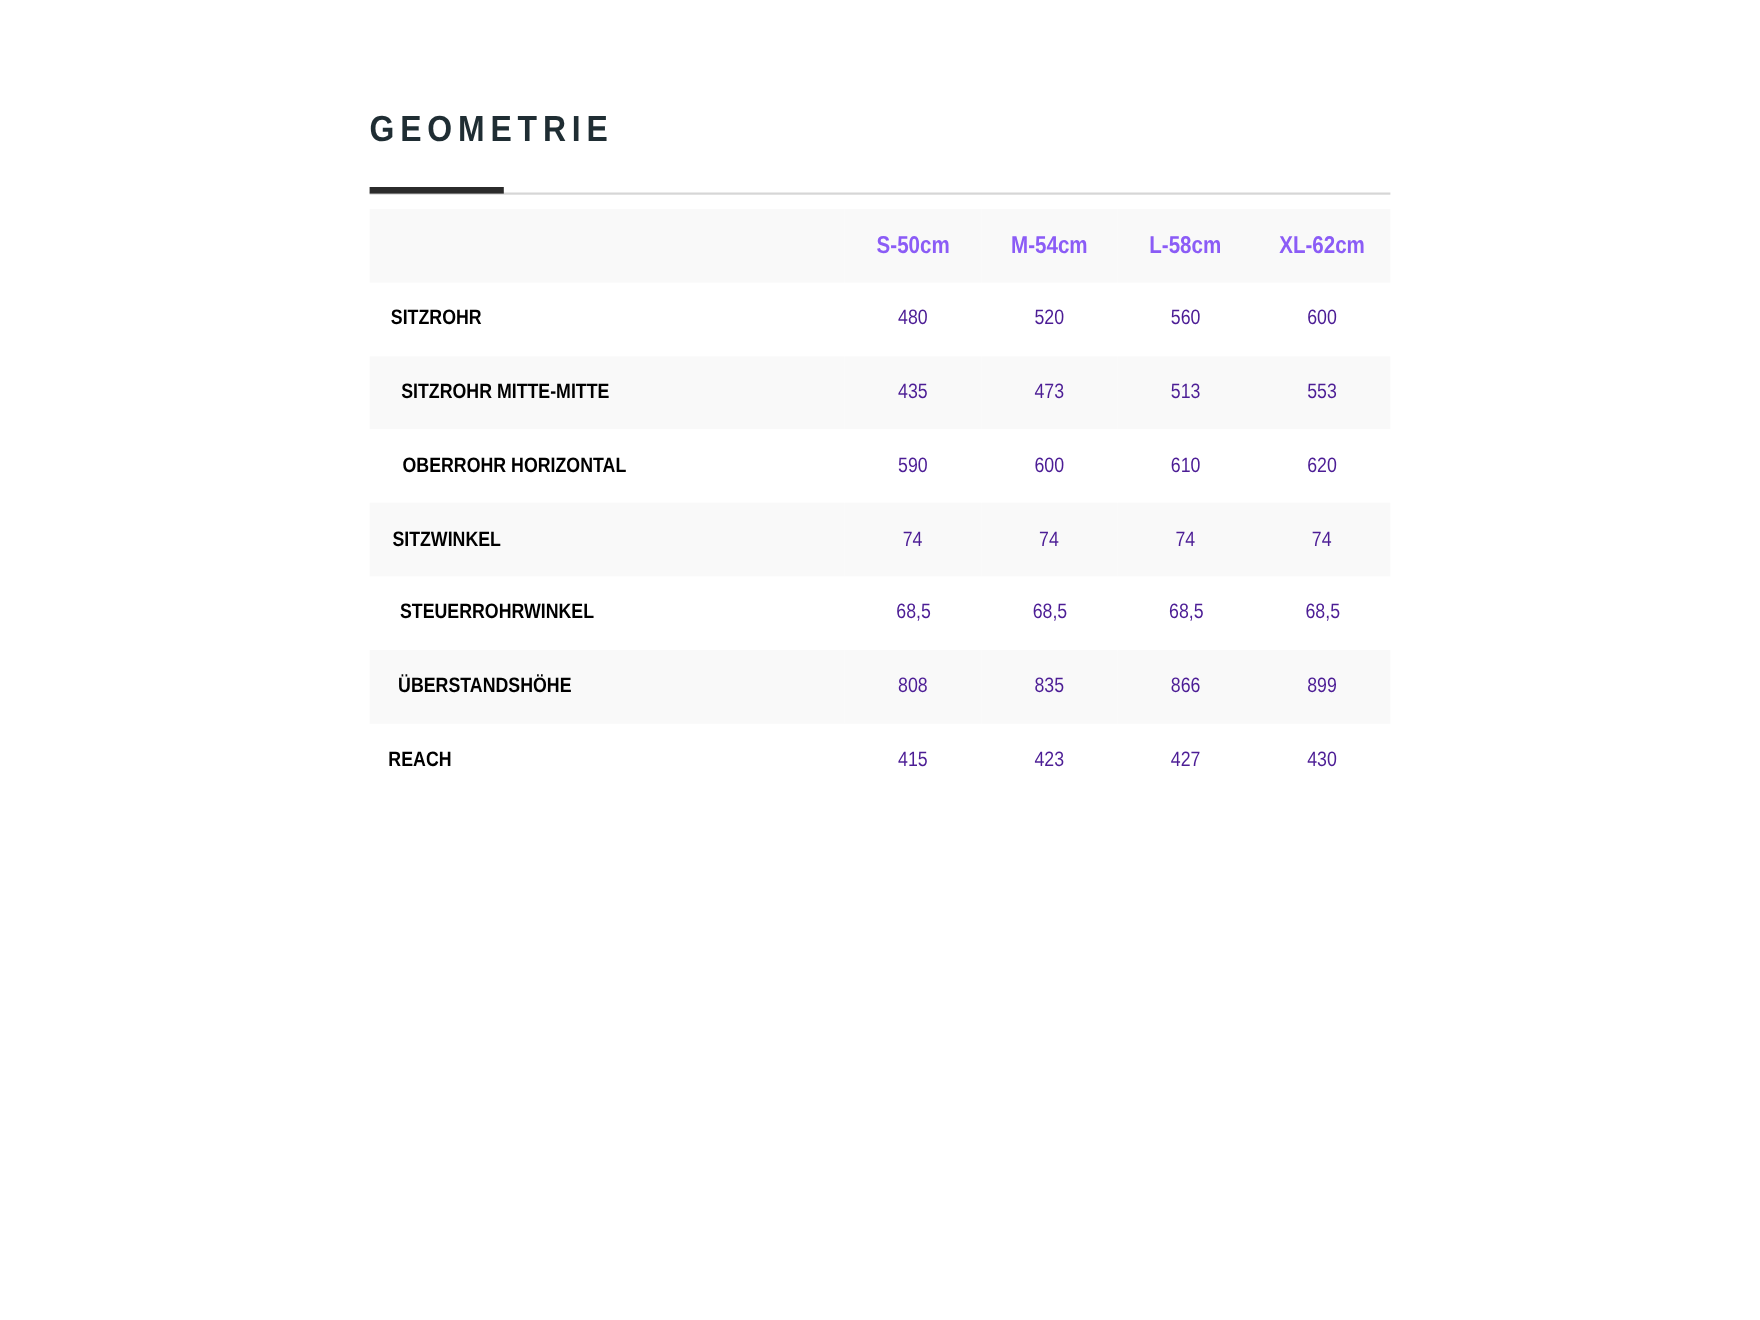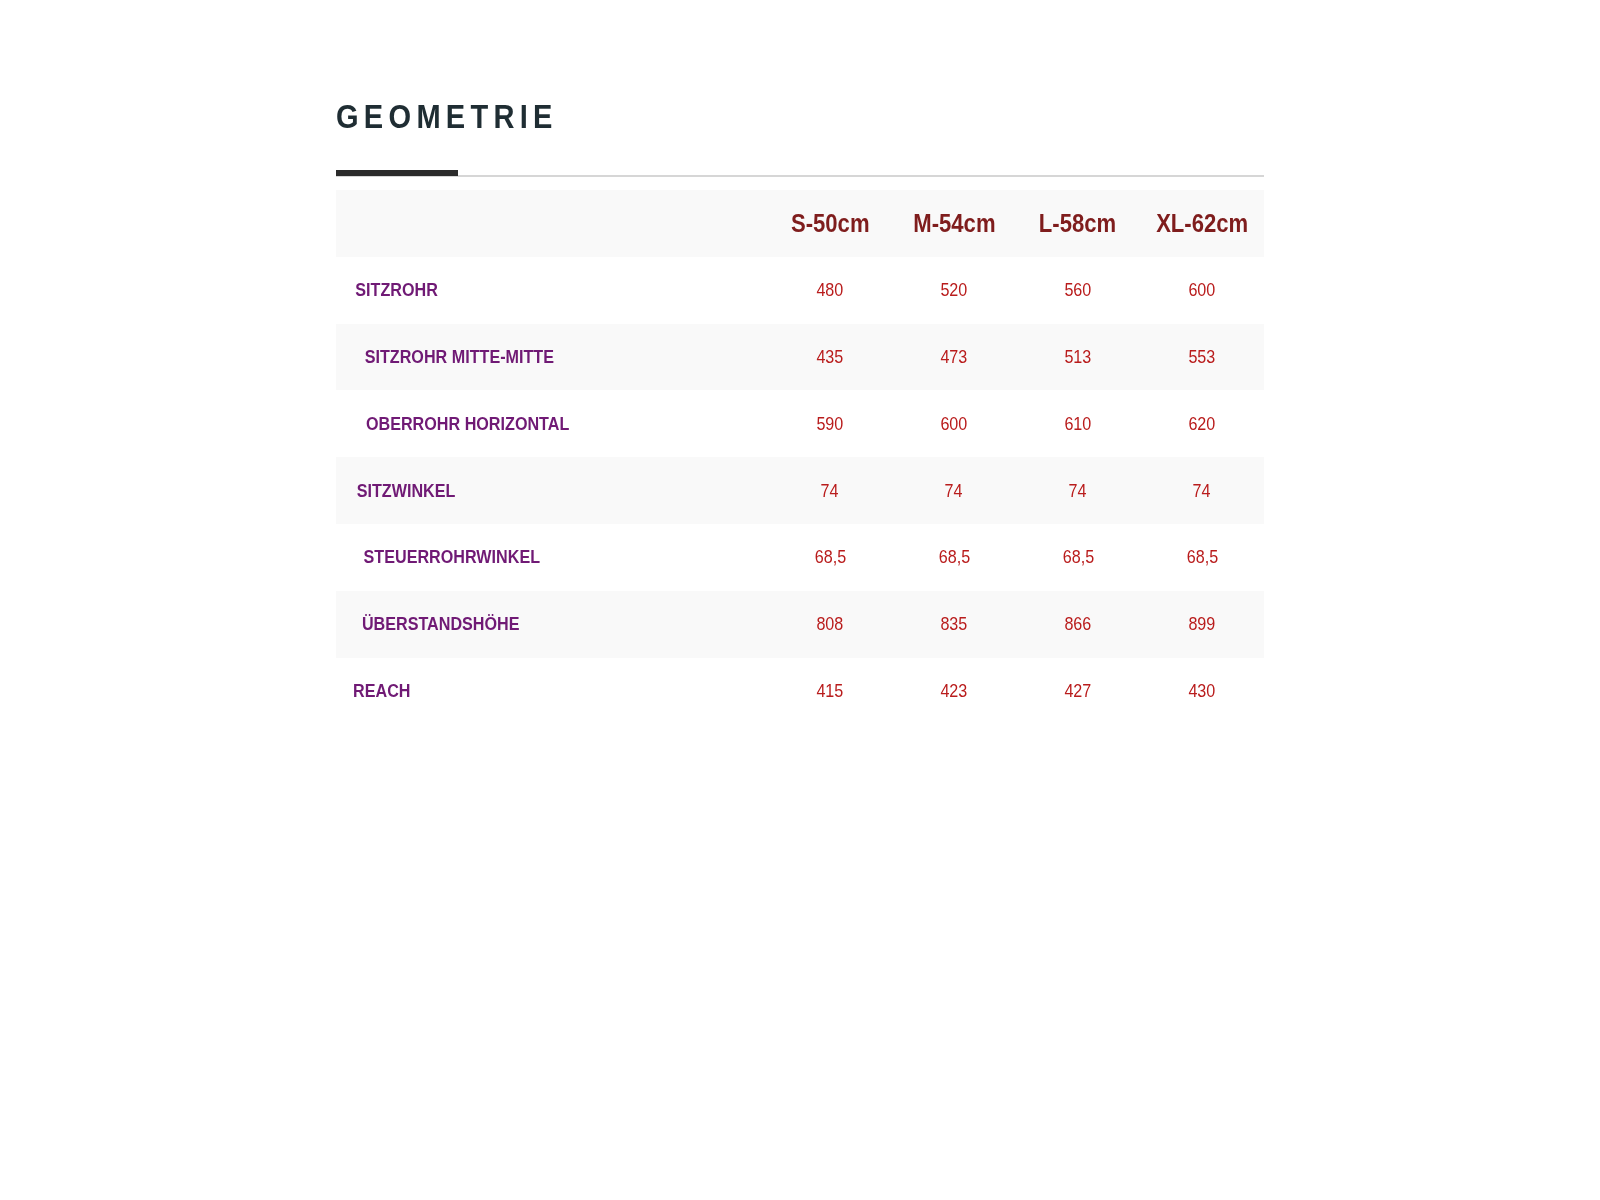--- a/index.html
+++ b/index.html
@@ -7,23 +7,23 @@
          font-family:"Liberation Sans", sans-serif; color:#1f2d33; }
   .title { position:absolute; left:336px; top:98px; font-size:33px; font-weight:700;
            letter-spacing:6px; color:#1f2d33; transform:scaleX(0.88); transform-origin:left top; }
   .rule { position:absolute; left:336px; top:175px; width:928px; height:2px; background:#d6d6d6; }
   .rule-accent { position:absolute; left:336px; top:170px; width:122px; height:6px; background:#2b2b2b; }
   table { position:absolute; left:336px; top:190px; width:928px; border-collapse:collapse; }
   tr { height:66.8px; }
   tr.alt, tr.head { background:#f9f9f9; }
   td, th { padding:0; vertical-align:middle; }
   th.label, td.label { text-align:left; padding-left:12px; width:420px; }
-  td.label { font-weight:700; font-size:19px; color:#701a75; }
-  th.col { font-size:26px; font-weight:700; color:#7f1d1d; width:124px; }
-  td.val { font-size:19px; color:#b91c1c; text-align:center; width:124px; }
+  td.label { font-weight:700; font-size:19px; color:#000000; }
+  th.col { font-size:22px; font-weight:700; color:#8b5cf6; width:124px; }
+  td.val { font-size:19px; color:#4c1d95; text-align:center; width:124px; }
   .cond { display:inline-block; transform:scaleX(0.85); }
 </style>
 </head>
 <body>
 
 <div class="title">GEOMETRIE</div>
 <div class="rule"></div>
 <div class="rule-accent"></div>
 
 <table>

